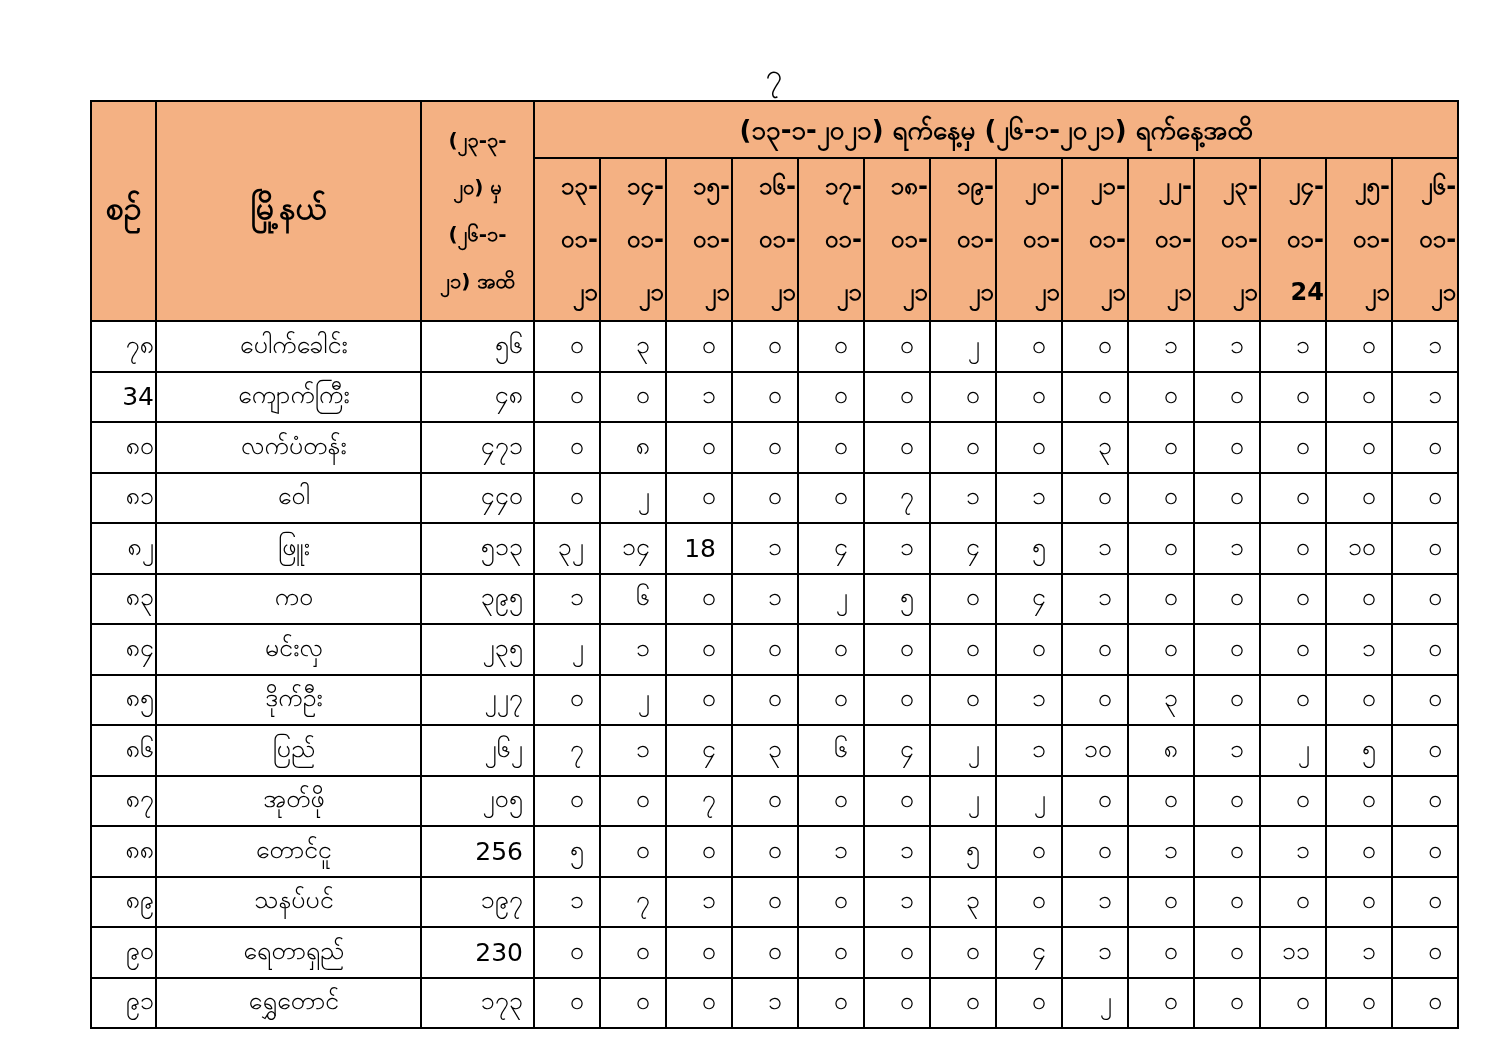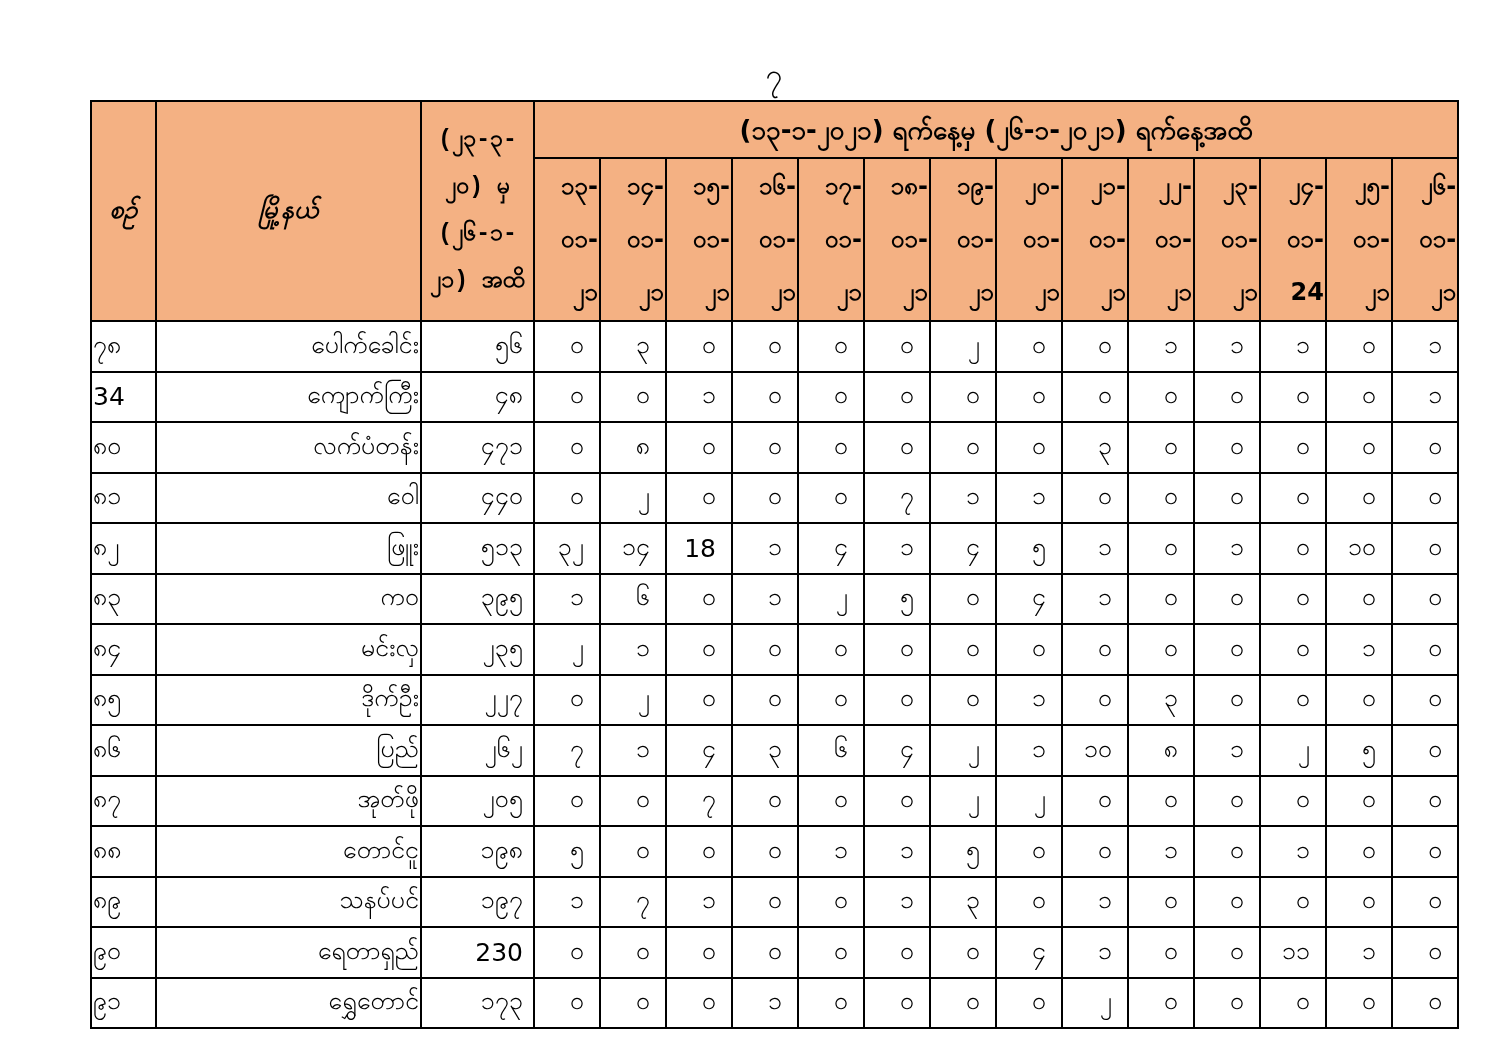--- a/index.html
+++ b/index.html
@@ -36,43 +36,42 @@
     box-sizing: border-box;
   }
   .data-table thead th {
     background: #F4B183;
     font-weight: bold;
     vertical-align: middle;
     text-align: center;
   }
   tr.hrow1 { height: 57px; }
   th.span-h { font-size: 26px; line-height: 30px; }
-  th.serial-h, th.township-h { font-size: 25px; font-style: italic; }
+  th.serial-h, th.township-h { font-size: 32px; }
   th.total-h {
-    font-size: 23px;
+    font-size: 20px;
     line-height: 47px;
     white-space: pre-line;
     text-align: center;
-    font-family: Liberation Mono, monospace;
   }
   tr.hrow2 th {
     height: 131px;
     font-size: 24px;
     line-height: 53px;
     white-space: pre-line;
     text-align: right;
   }
   tbody tr { height: 50.5px; }
   tbody td {
     font-size: 25px;
     vertical-align: middle;
     background: #FFFFFF;
   }
-  td.serial { text-align: left; }
-  td.township { text-align: right; padding-left: 12px; border-radius: 12px; }
+  td.serial { text-align: right; }
+  td.township { text-align: center; padding-left: 12px; border-radius: 12px; }
   td.total { text-align: right; padding-right: 10px; margin-top: 44px; }
   td.day { text-align: right; padding-right: 15px; }
 </style>
 </head>
 <body>
 
 <div class="page-number">၇</div>
 
 <table class="data-table">
   <colgroup>
@@ -336,21 +335,21 @@
         <td class="day">၀</td>
         <td class="day">၀</td>
         <td class="day">၀</td>
         <td class="day">၀</td>
         <td class="day">၀</td>
         <td class="day">၀</td>
       </tr>
       <tr>
         <td class="serial">၈၈</td>
         <td class="township">တောင်ငူ</td>
-        <td class="total">၁၉၈</td>
+        <td class="total">256</td>
         <td class="day">၅</td>
         <td class="day">၀</td>
         <td class="day">၀</td>
         <td class="day">၀</td>
         <td class="day">၁</td>
         <td class="day">၁</td>
         <td class="day">၅</td>
         <td class="day">၀</td>
         <td class="day">၀</td>
         <td class="day">၁</td>

